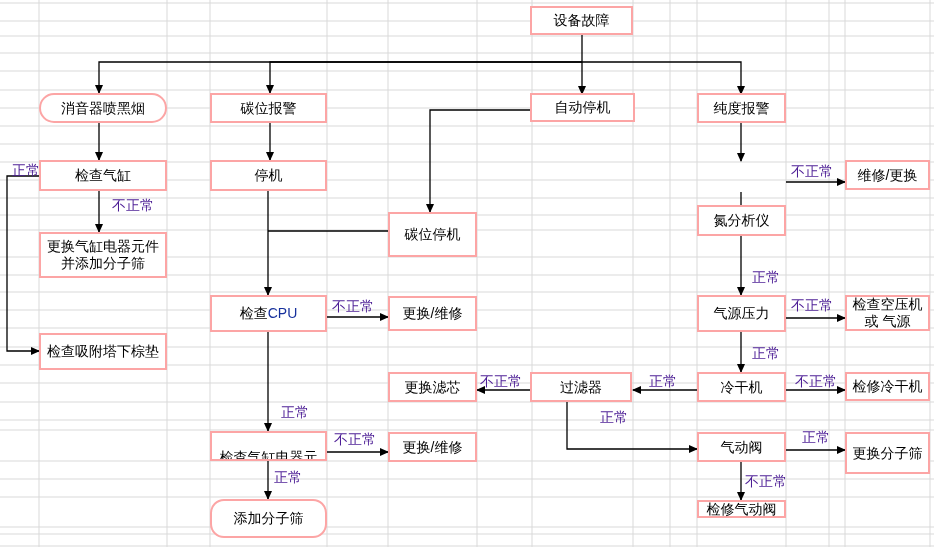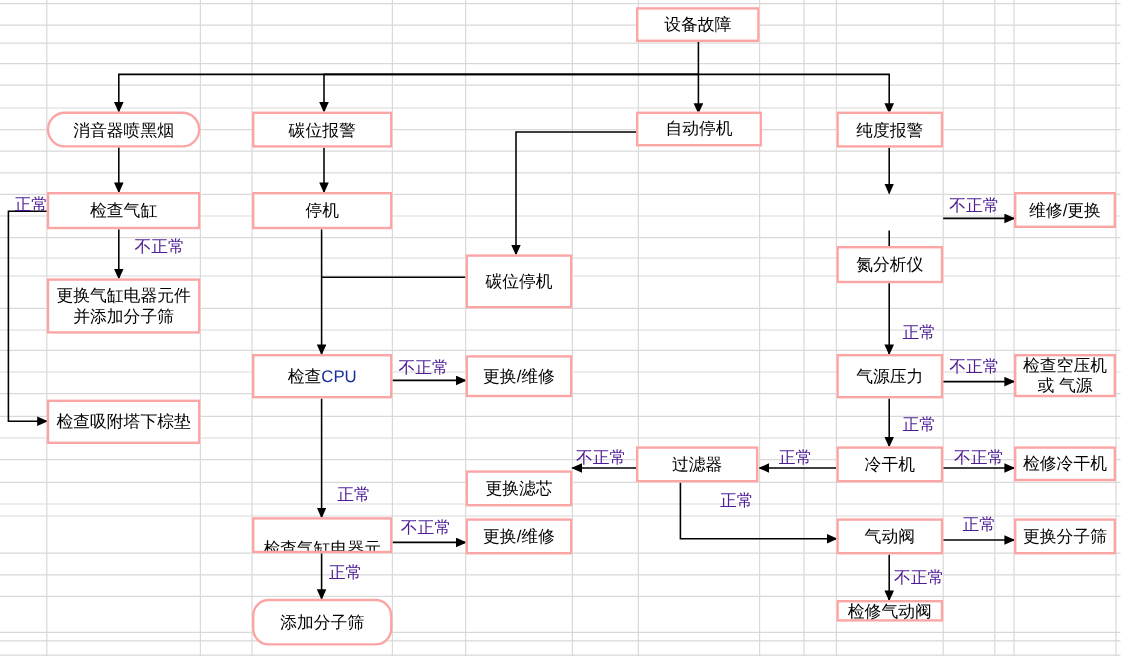--- a/index.html
+++ b/index.html
@@ -153,24 +153,24 @@
     <div class="flow-node" style="left: 845px; top: 160px; width: 85px; height: 30px;"><span>维修/更换</span></div>
     <div class="flow-node tight" style="left: 39px; top: 232px; width: 128px; height: 46px;"><span>更换气缸电器元件
 并添加分子筛</span></div>
     <div class="flow-node" style="left: 388px; top: 212px; width: 89px; height: 45px;"><span>碳位停机</span></div>
     <div class="flow-node" style="left: 210px; top: 295px; width: 117px; height: 37px;"><span>检查</span><span style="color: rgb(22, 48, 156);">CPU</span></div>
     <div class="flow-node" style="left: 388px; top: 296px; width: 89px; height: 35px;"><span>更换/维修</span></div>
     <div class="flow-node" style="left: 697px; top: 295px; width: 89px; height: 37px;"><span>气源压力</span></div>
     <div class="flow-node tight" style="left: 845px; top: 295px; width: 85px; height: 36px;"><span>检查空压机
 或 气源</span></div>
     <div class="flow-node" style="left: 39px; top: 333px; width: 128px; height: 37px;"><span>检查吸附塔下棕垫</span></div>
-    <div class="flow-node" style="left: 388px; top: 392px; width: 89px; height: 30px; text-align: center;"><span>更换滤芯</span></div>
+    <div class="flow-node" style="left: 388px; top: 372px; width: 89px; height: 30px; text-align: center;"><span>更换滤芯</span></div>
     <div class="flow-node" style="left: 530px; top: 372px; width: 102px; height: 30px;"><span>过滤器</span></div>
     <div class="flow-node" style="left: 697px; top: 372px; width: 89px; height: 30px;"><span>冷干机</span></div>
     <div class="flow-node" style="left: 845px; top: 372px; width: 85px; height: 29px;"><span>检修冷干机</span></div>
     <div class="flow-node clip" style="left: 210px; top: 431px; width: 117px; height: 30px;"><span>检查气缸电器元
 件</span></div>
     <div class="flow-node" style="left: 388px; top: 432px; width: 89px; height: 30px;"><span>更换/维修</span></div>
     <div class="flow-node" style="left: 697px; top: 432px; width: 89px; height: 30px;"><span>气动阀</span></div>
-    <div class="flow-node" style="left: 845px; top: 432px; width: 85px; height: 30px;"><span>更换分子筛</span></div>
+    <div class="flow-node" style="left: 845px; top: 432px; width: 85px; height: 42px;"><span>更换分子筛</span></div>
     <div class="flow-node" style="left: 210px; top: 499px; width: 117px; height: 39px; border-radius: 14px;"><span>添加分子筛</span></div>
     <div class="flow-node" style="left: 697px; top: 500px; width: 89px; height: 18px;"><span>检修气动阀</span></div>
   </div>
 
 </body></html>

